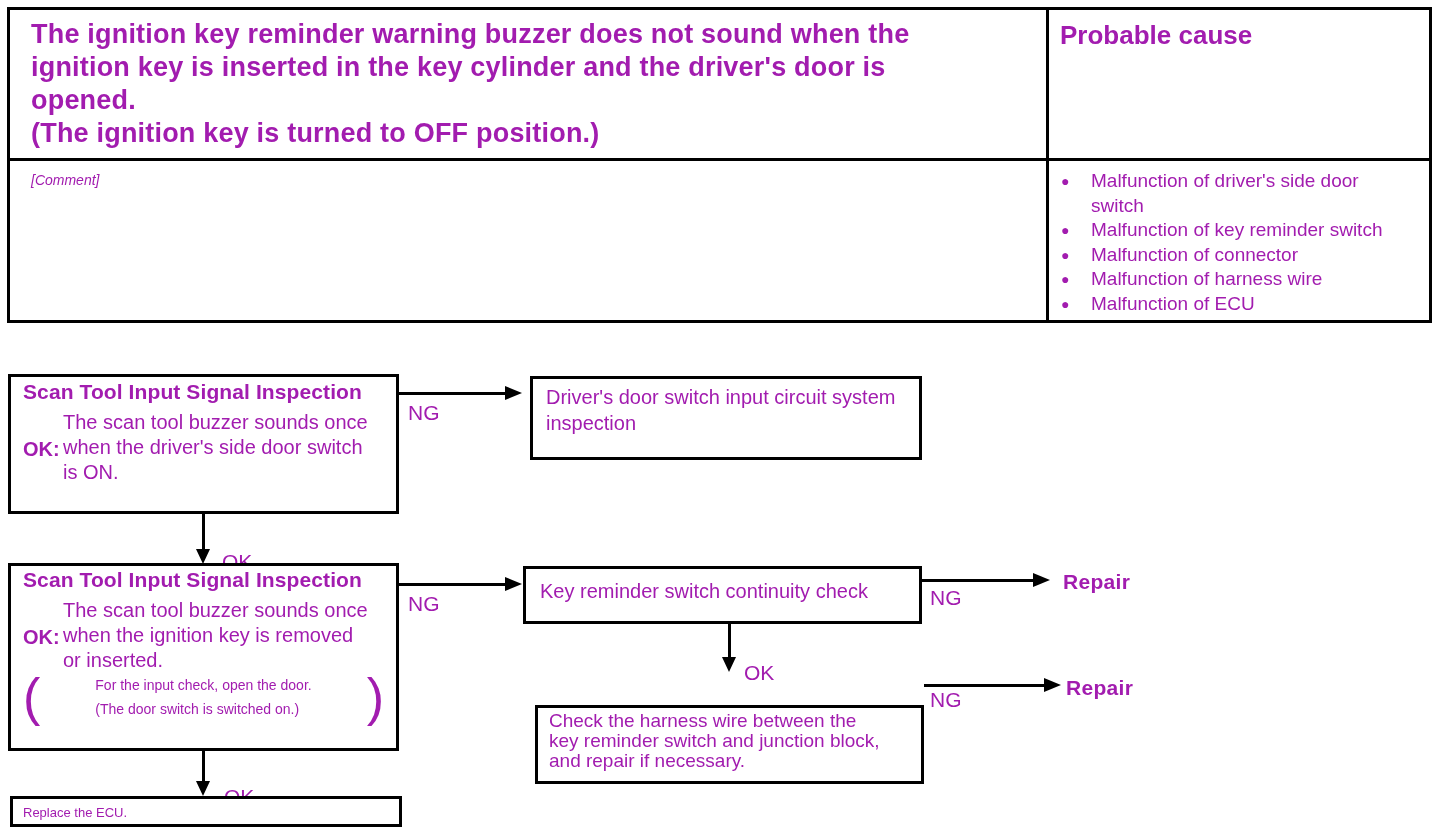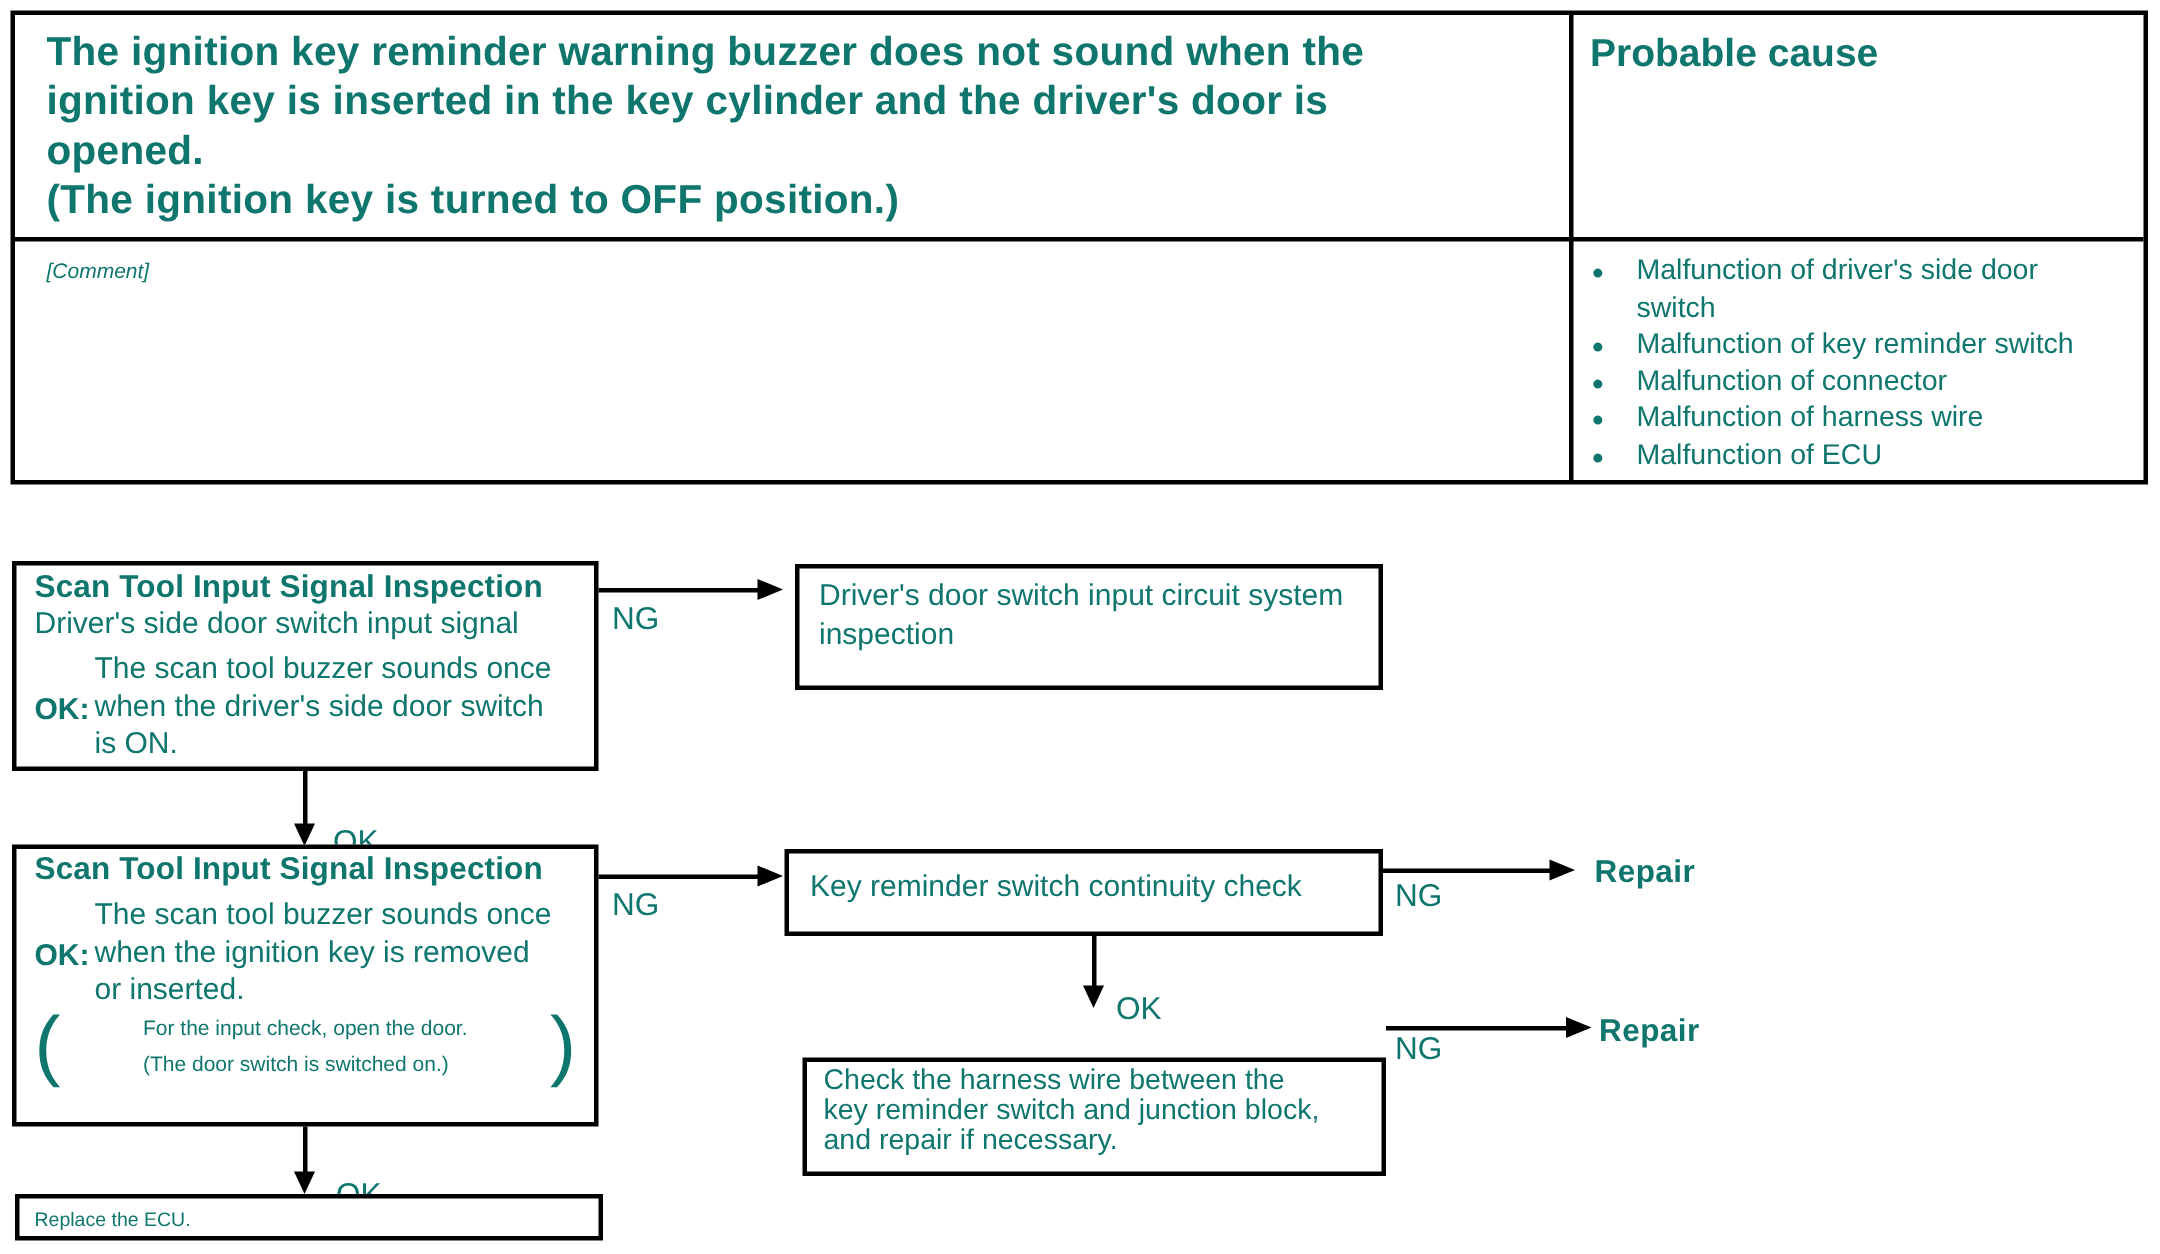--- a/index.html
+++ b/index.html
@@ -1,19 +1,19 @@
 <!DOCTYPE html>
 <html><head>
 <meta charset="utf-8">
 <style>
   * { margin:0; padding:0; box-sizing:border-box; }
   html,body { background:#fff; }
   .page {
     position:relative; width:1440px; height:836px; background:#ffffff;
-    font-family:"Liberation Sans", sans-serif; color:#0f766e; overflow:hidden;
+    font-family:"Liberation Sans", sans-serif; color:#a21caf; overflow:hidden;
   }
   .pre { white-space:pre-line; }
 
   
   .ttable { position:absolute; left:7px; top:7px; width:1425px; height:316px; border:3px solid #000; background:#fff; }
   .vdiv { position:absolute; left:1036px; top:0; width:3px; height:100%; background:#000; }
   .hdiv { position:absolute; left:0; top:148px; width:100%; height:3px; background:#000; }
   .problem {
     position:absolute; left:21px; top:8px; width:1000px;
     font-size:27px; line-height:33px; font-weight:700; letter-spacing:0.2px;
@@ -87,21 +87,20 @@
           <span class="blt">●</span>
           <span class="ctx">Malfunction of ECU</span>
         </li>
     </ul>
   </div>
 
   <div>
 
     <div class="fbox bx-a">
       <div class="bx-title">Scan Tool Input Signal Inspection</div>
-      <div class="bx-sub">Driver's side door switch input signal</div>
       <div class="okrow">
         <span class="oklab">OK:</span>
         <span class="oktxt">The scan tool buzzer sounds once
 when the driver's side door switch
 is ON.</span>
       </div>
     </div>
 
     <div class="lbl" style="left:408px; top:369px;">NG</div>
     <div class="hline" style="left:399px; top:392px; width:108px;"></div>

